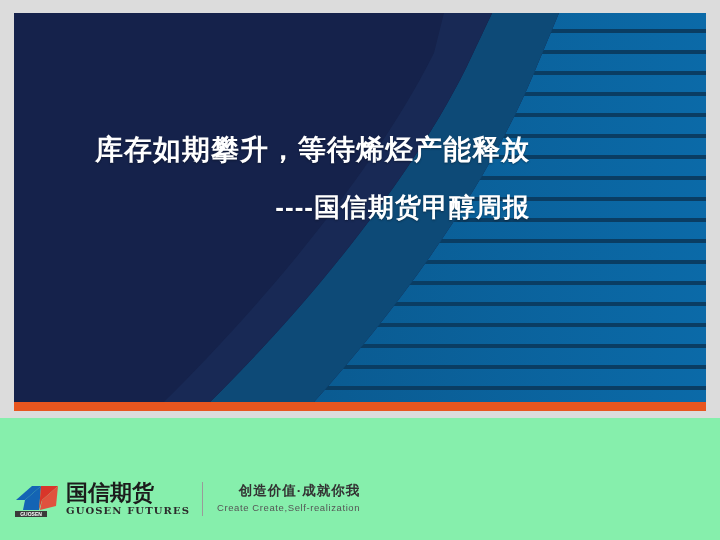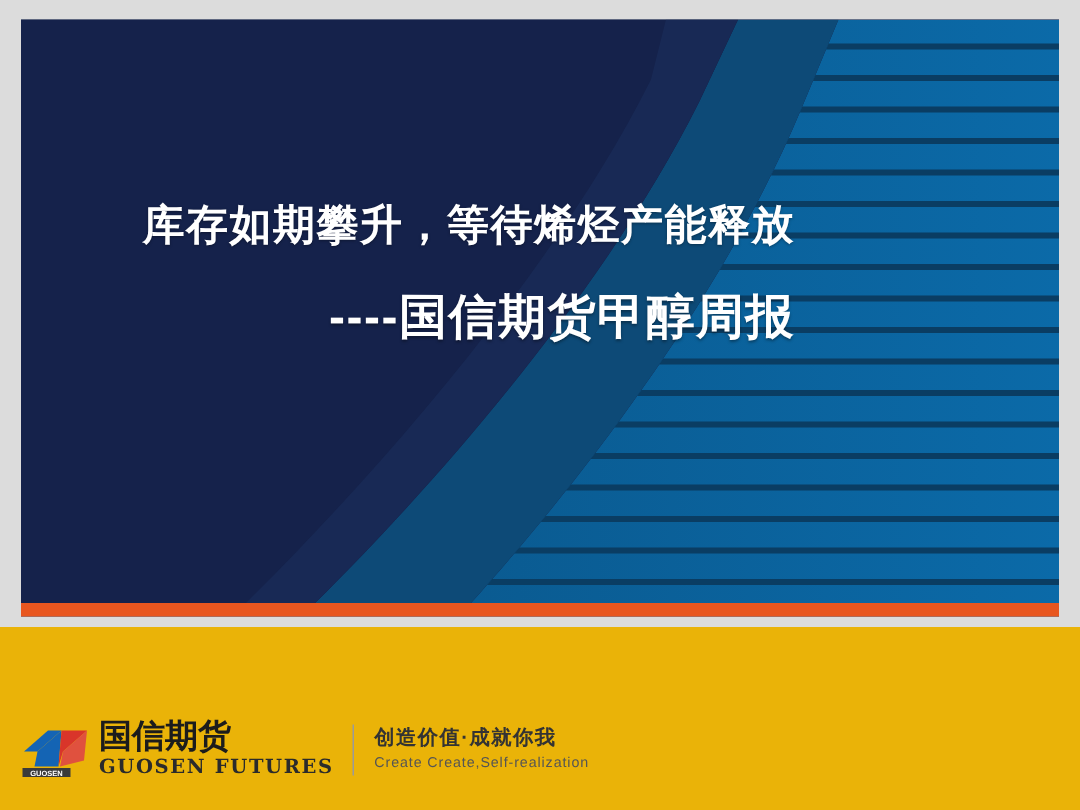--- a/index.html
+++ b/index.html
@@ -81,21 +81,21 @@
     font-weight: bold;
     letter-spacing: 1px;
     white-space: nowrap;
     text-shadow: 0 1px 2px rgba(0,0,0,0.35);
   }
 
   .sub-title {
     position: absolute;
     right: 44px;
     top: 177px;
-    font-size: 32px;
+    font-size: 26px;
     font-weight: bold;
     letter-spacing: 1px;
     white-space: nowrap;
     text-shadow: 0 1px 2px rgba(0,0,0,0.35);
   }
 
   .date-line {
     position: absolute;
     right: 44px;
     top: 263px;
@@ -106,21 +106,21 @@
     text-shadow: 0 1px 2px rgba(0,0,0,0.35);
   }
 
   
   .footer {
     position: absolute;
     left: 0;
     top: 418px;
     width: 720px;
     height: 122px;
-    background: #eab308;
+    background: #86efac;
   }
 
   .brand {
     position: absolute;
     left: 14px;
     top: 62px;
     display: flex;
     align-items: center;
   }
 
@@ -142,40 +142,41 @@
     font-family: "DejaVu Serif", "Liberation Serif", serif;
     font-size: 22px;
     font-weight: bold;
     color: #1c1c1c;
     line-height: 1.05;
     letter-spacing: 0px;
   }
 
   .brand-en {
     font-family: "DejaVu Serif", "Liberation Serif", serif;
-    font-size: 13px;
+    font-size: 10px;
     font-weight: bold;
     color: #2b2b2b;
     letter-spacing: 1.1px;
     line-height: 1.2;
     margin-top: 1px;
   }
 
   .brand-divider {
     width: 1px;
     height: 34px;
     background: #9a9a9a;
     margin: 0 14px 0 12px;
     flex: 0 0 auto;
   }
 
   .tagline {
     display: flex;
     flex-direction: column;
     justify-content: center;
+    text-align: right;
   }
 
   .tagline-cn {
     font-size: 13.5px;
     font-weight: bold;
     color: #333333;
     letter-spacing: 1px;
     line-height: 1.25;
   }
 

